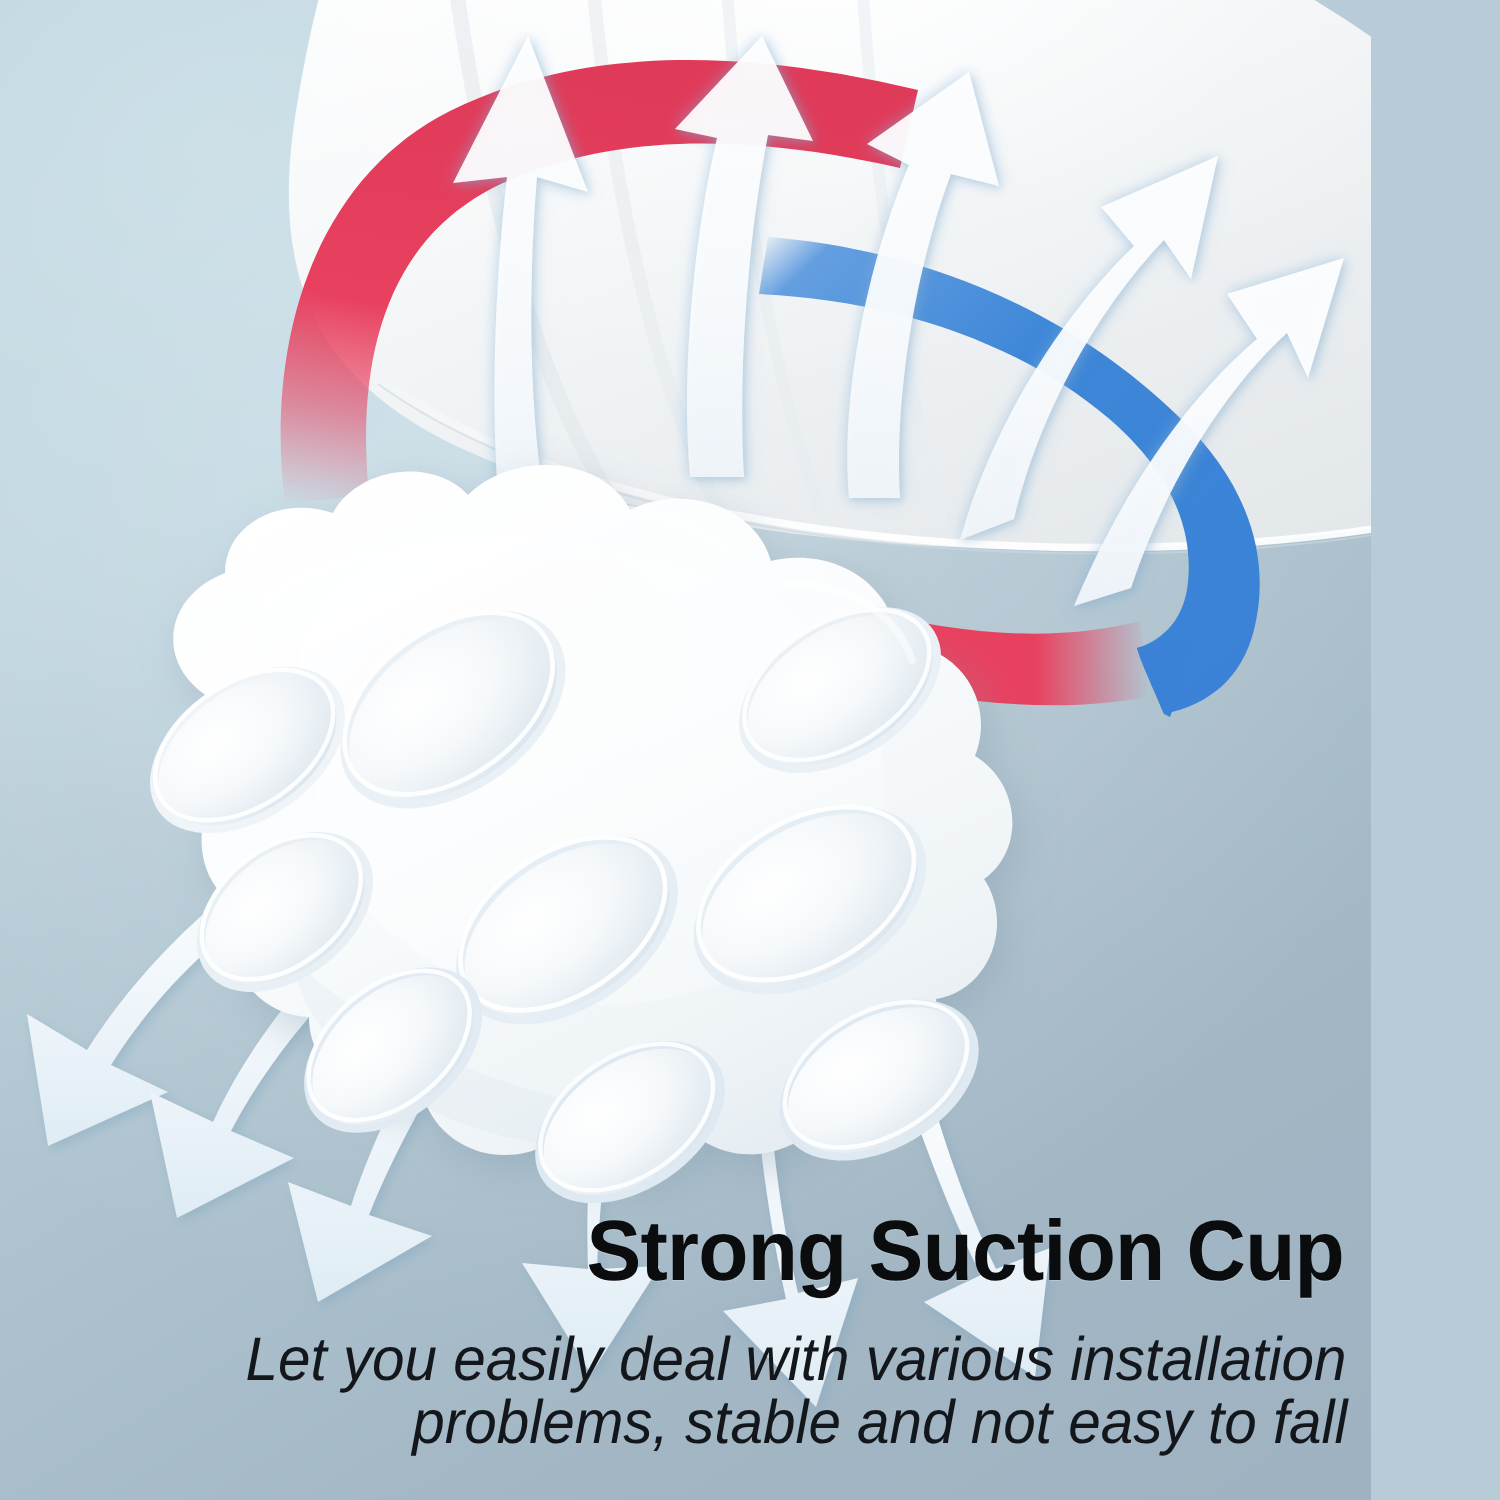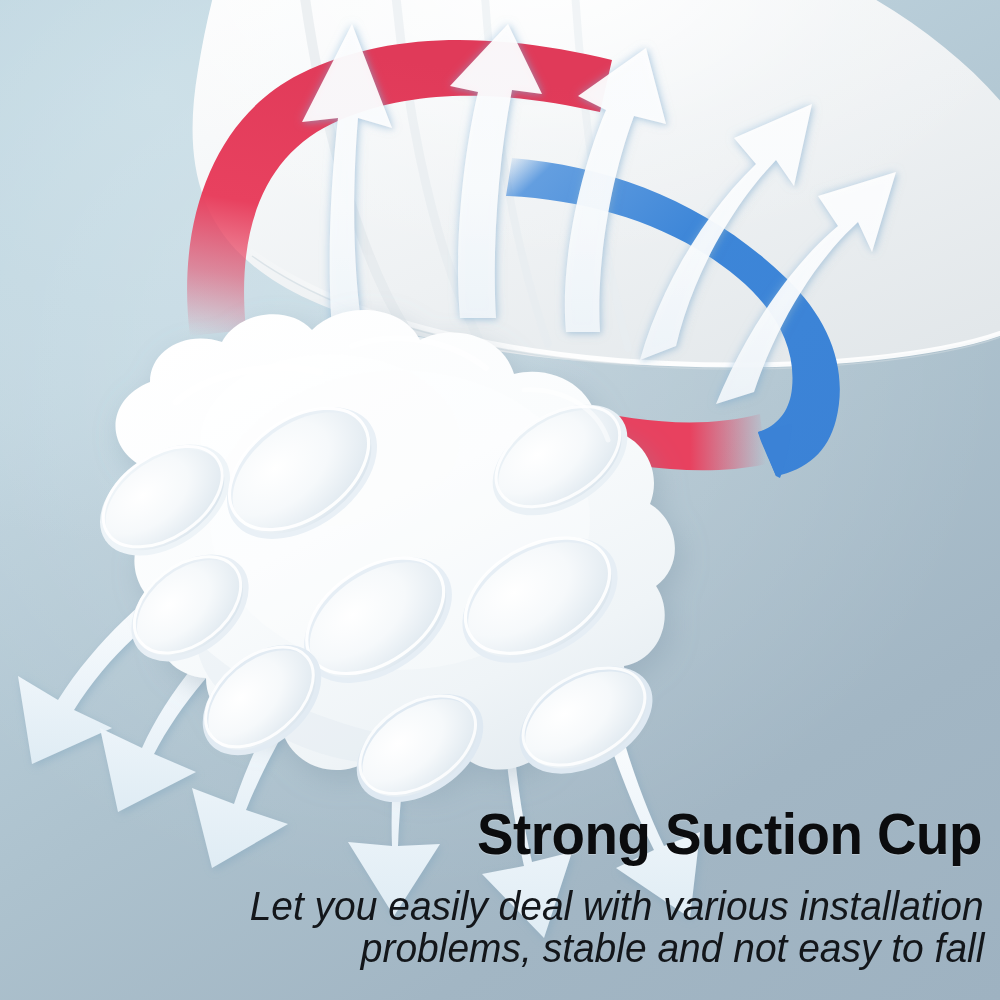--- a/index.html
+++ b/index.html
@@ -3,21 +3,21 @@
 <meta charset="utf-8">
 <title>Strong Suction Cup</title>
 <style>
   html,body{margin:0;padding:0;}
   body{
     width:1000px;height:1000px;overflow:hidden;
     font-family:"Liberation Sans","DejaVu Sans",sans-serif;
     background:#b8ccd8;
   }
   #stage{
-    position:relative;width:1000px;height:1000px;overflow:hidden;
+    position:relative;width:914px;height:1000px;overflow:hidden;
   }
   
   .bg{
     position:absolute;inset:0;
     background:
       radial-gradient(ellipse 760px 620px at 16% 10%, #c8dde6 0%, #c2d8e2 34%, rgba(190,212,223,0) 72%),
       linear-gradient(148deg, #c6dbe4 0%, #bdd2dd 26%, #adc2ce 55%, #a2b6c4 78%, #9eb2c1 100%);
   }
   .bg-vign{
     position:absolute;inset:0;

